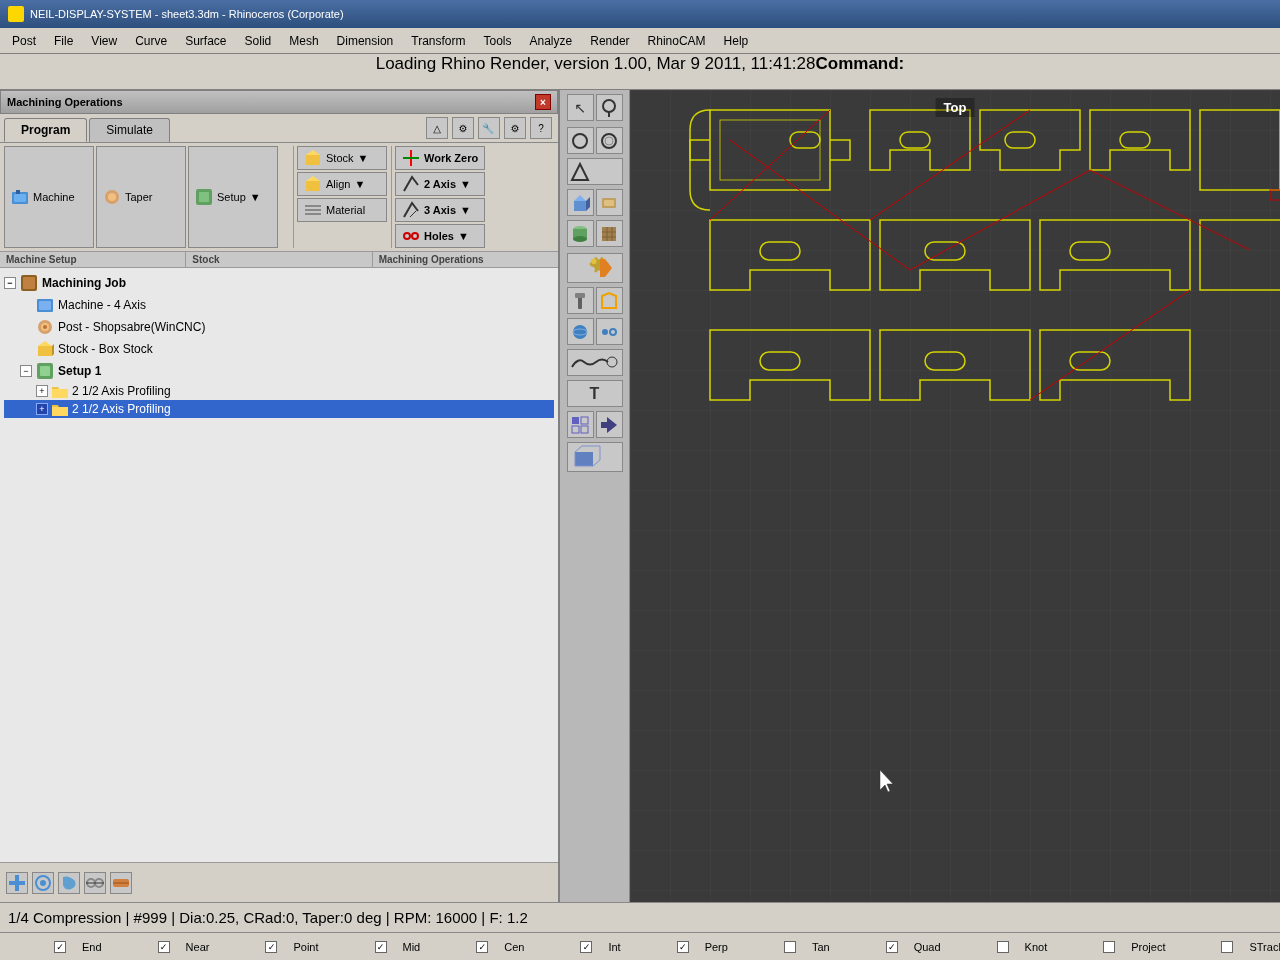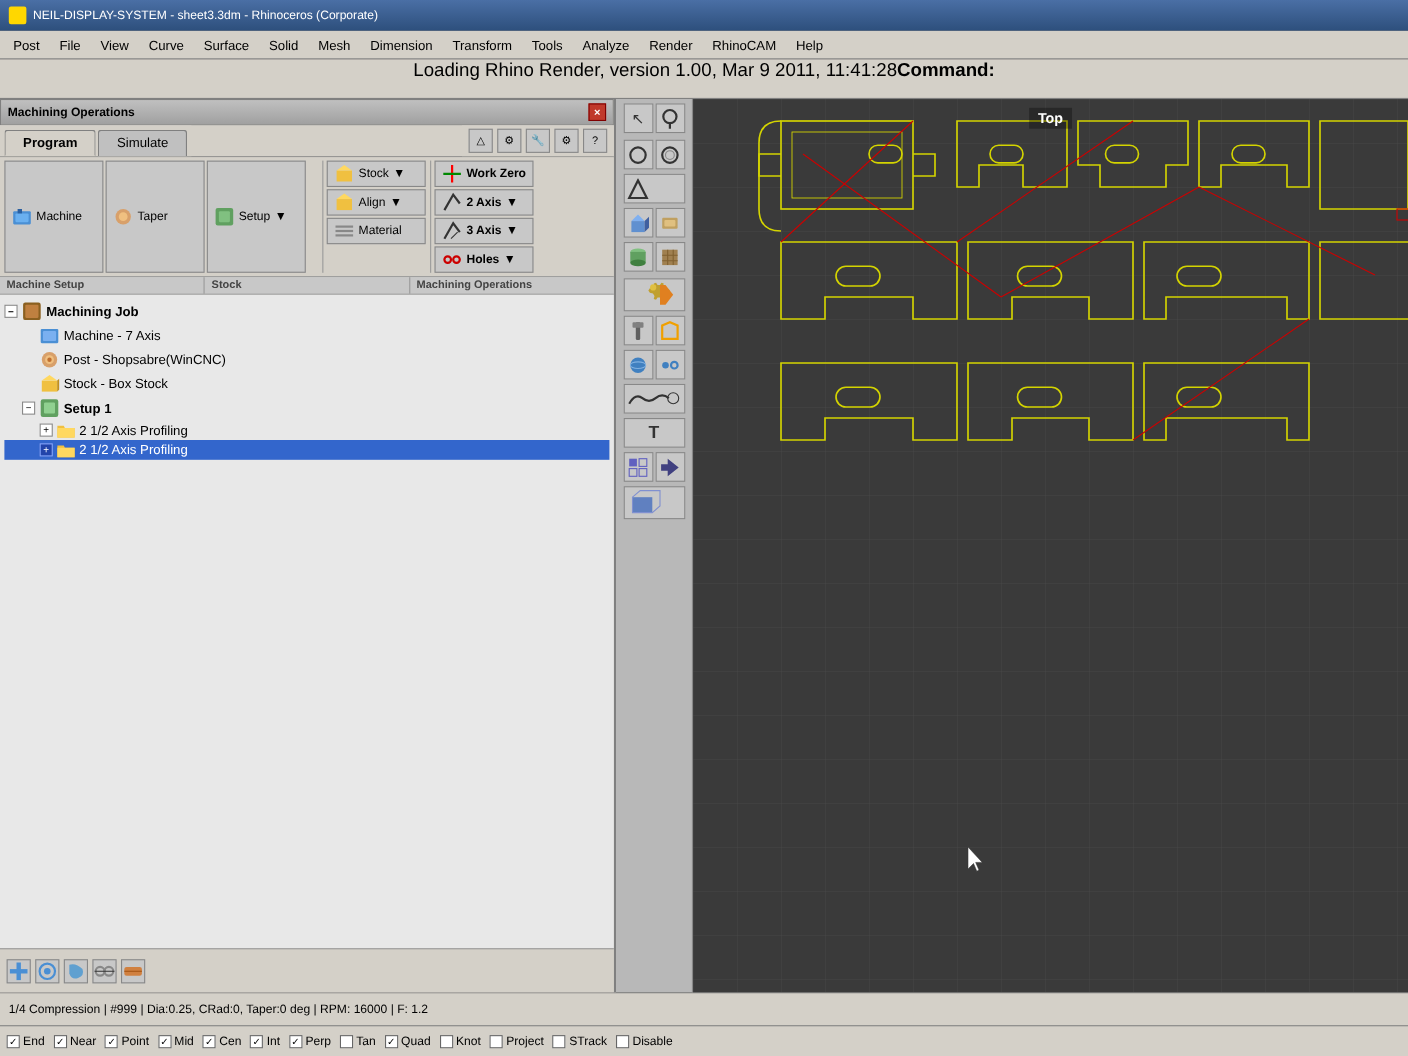--- a/index.html
+++ b/index.html
@@ -255,39 +255,40 @@
       height: 30px;
       background: #d4d0c8;
       border-top: 1px solid #888;
       display: flex;
       align-items: center;
       padding: 0 8px;
       gap: 12px;
       font-size: 11px;
     }
     .status-text {
-      font-size: 11px;
+      font-size: 15px;
       color: #000;
     }
 
     
     #snap-bar {
       height: 28px;
       background: #d4d0c8;
       border-top: 1px solid #888;
       display: flex;
       align-items: center;
       padding: 0 6px;
       gap: 8px;
       font-size: 11px;
     }
     .snap-item {
       display: flex;
       align-items: center;
-      gap: 3px;
+      gap: 16px;
+      margin-left: 48px;
     }
     .snap-checkbox {
       width: 12px;
       height: 12px;
       border: 1px solid #666;
       background: #fff;
       display: flex;
       align-items: center;
       justify-content: center;
       font-size: 9px;
@@ -455,21 +456,21 @@
           </svg>
         <span class="tree-label">Machining Job</span>
       </div>
 
       <div class="tree-node indent-1">
         <div style="width:12px;"></div>
         <svg width="18" height="18">
             <rect x="1" y="3" width="16" height="13" rx="1" fill="#4a8fd4"></rect>
             <rect x="3" y="5" width="12" height="9" rx="1" fill="#7ab0f0"></rect>
           </svg>
-        <span class="tree-label">Machine - 7 Axis</span>
+        <span class="tree-label">Machine - 4 Axis</span>
       </div>
 
       <div class="tree-node indent-1">
         <div style="width:12px;"></div>
         <svg width="18" height="18">
             <circle cx="9" cy="9" r="7" fill="#d8a06a"></circle>
             <circle cx="9" cy="9" r="4" fill="#f0c080"></circle>
             <circle cx="9" cy="9" r="2" fill="#c07030"></circle>
           </svg>
         <span class="tree-label">Post - Shopsabre(WinCNC)</span>

